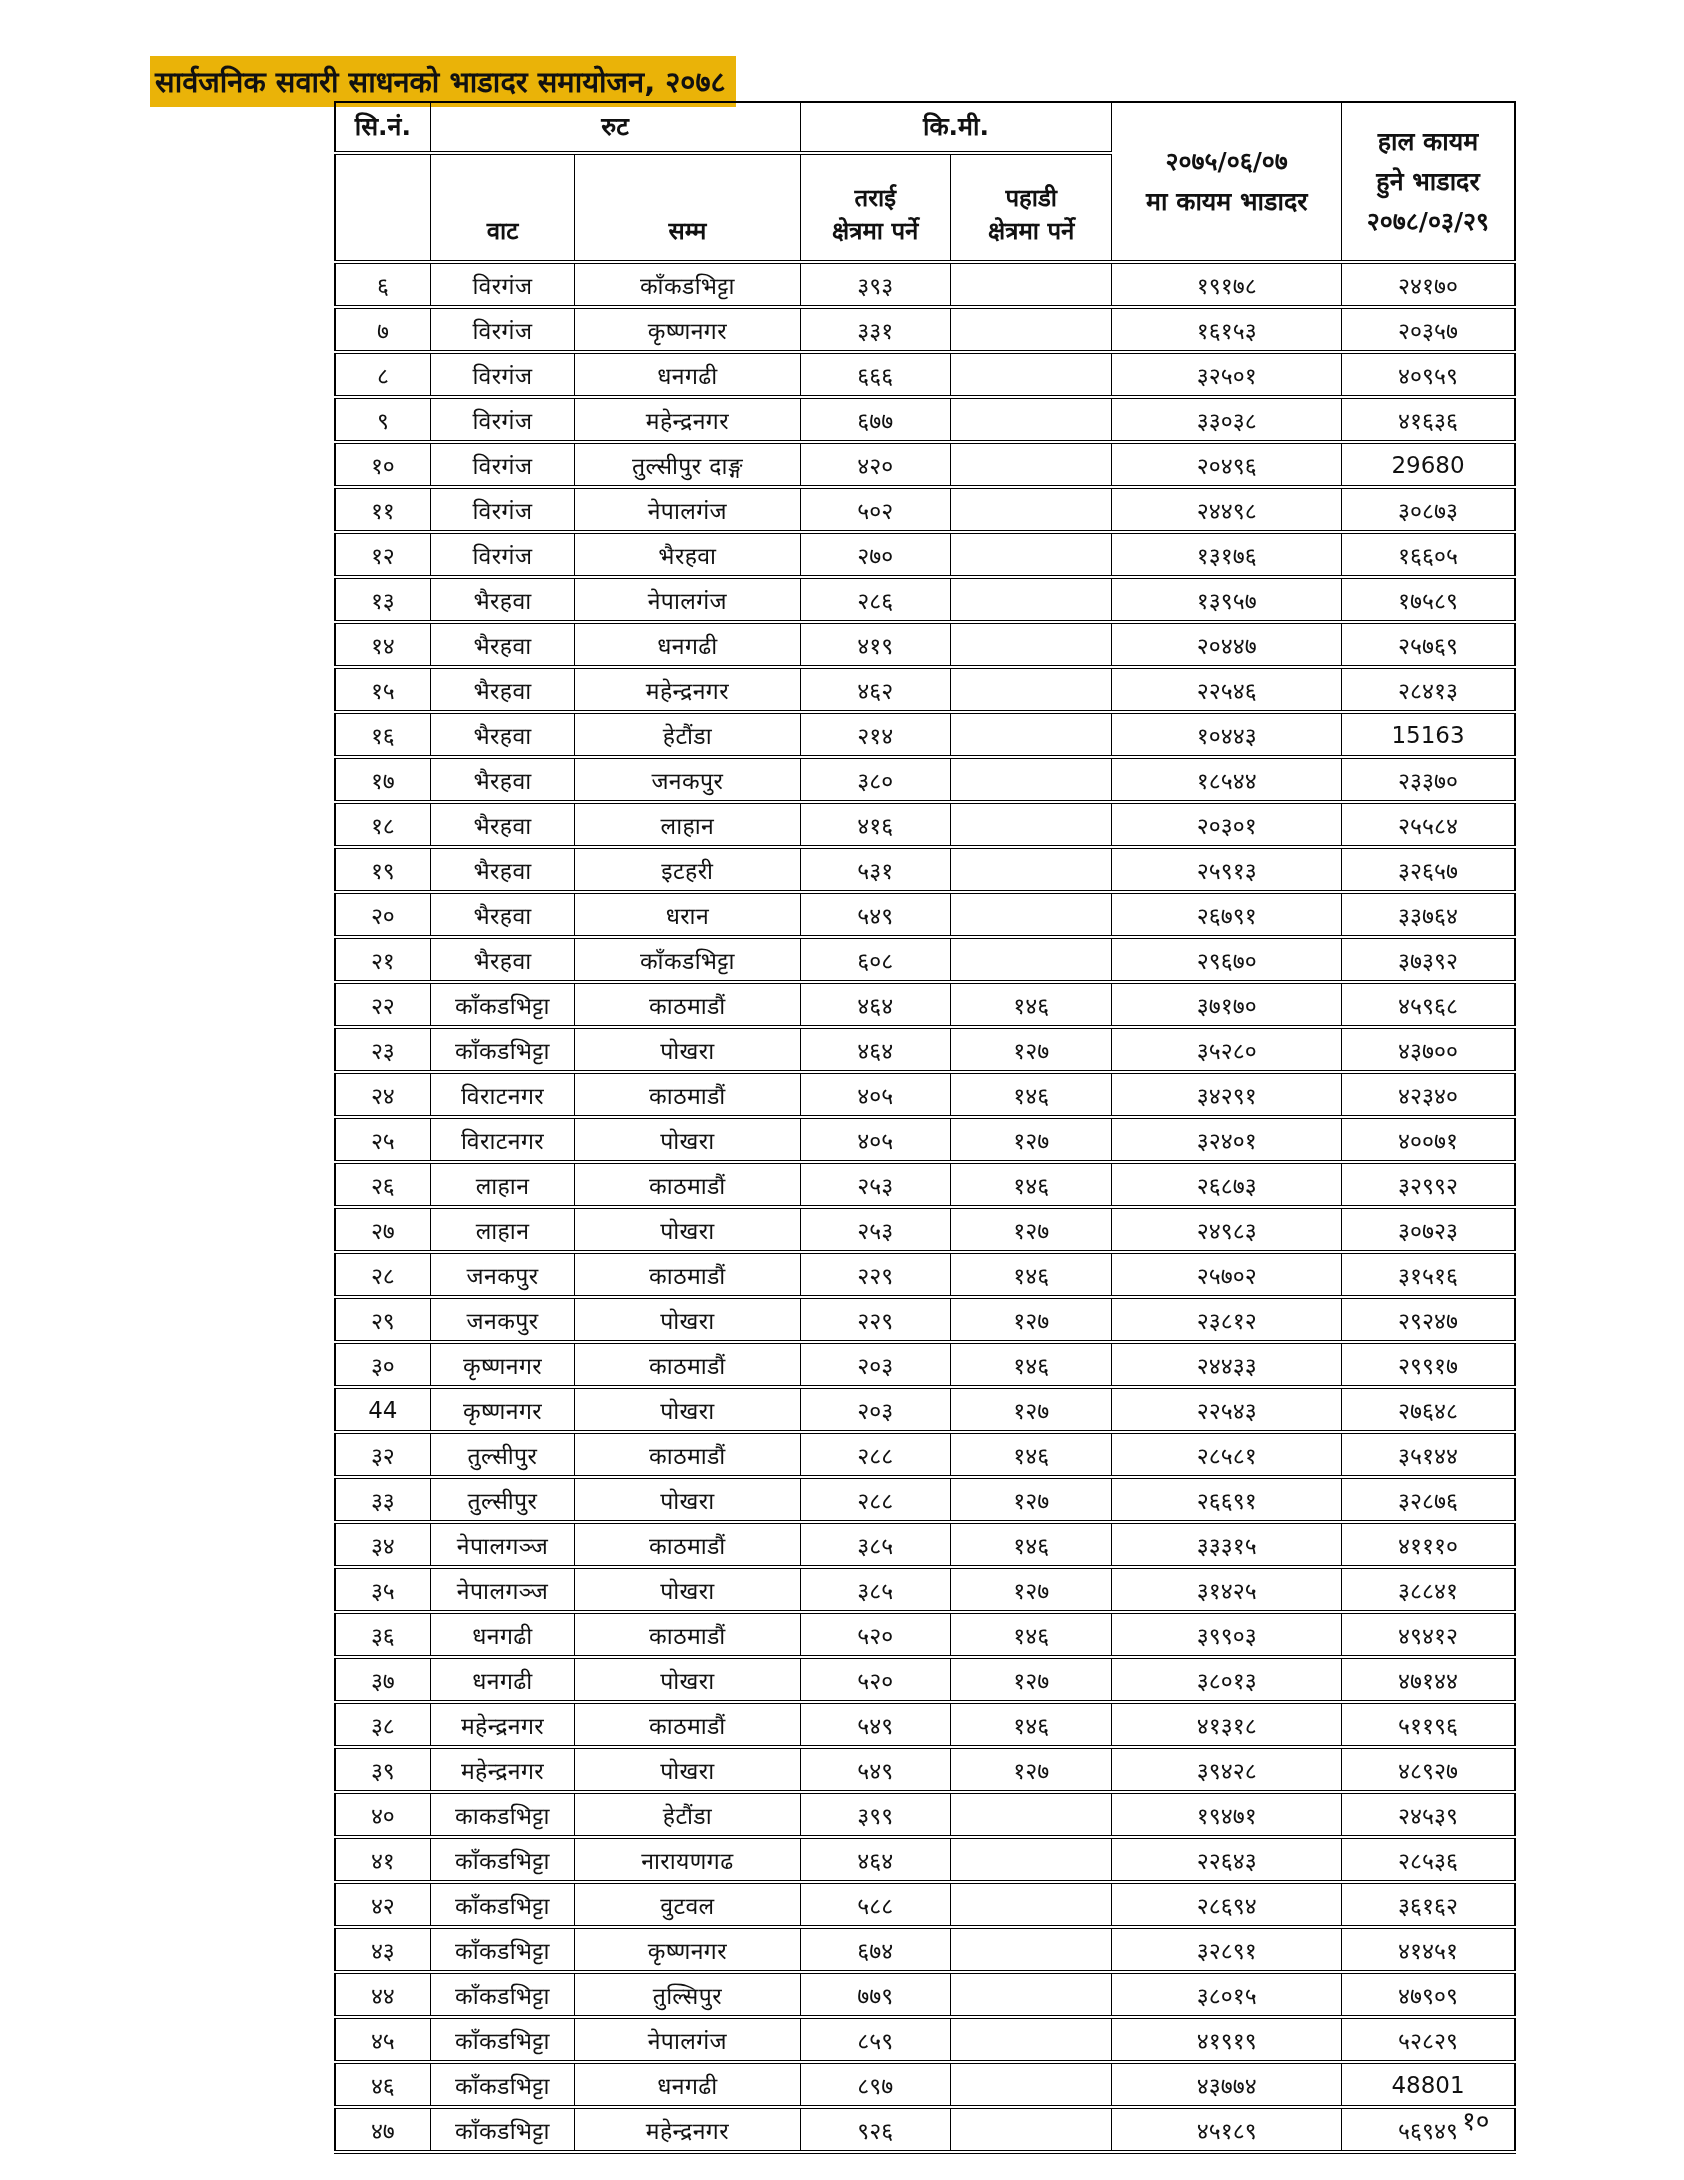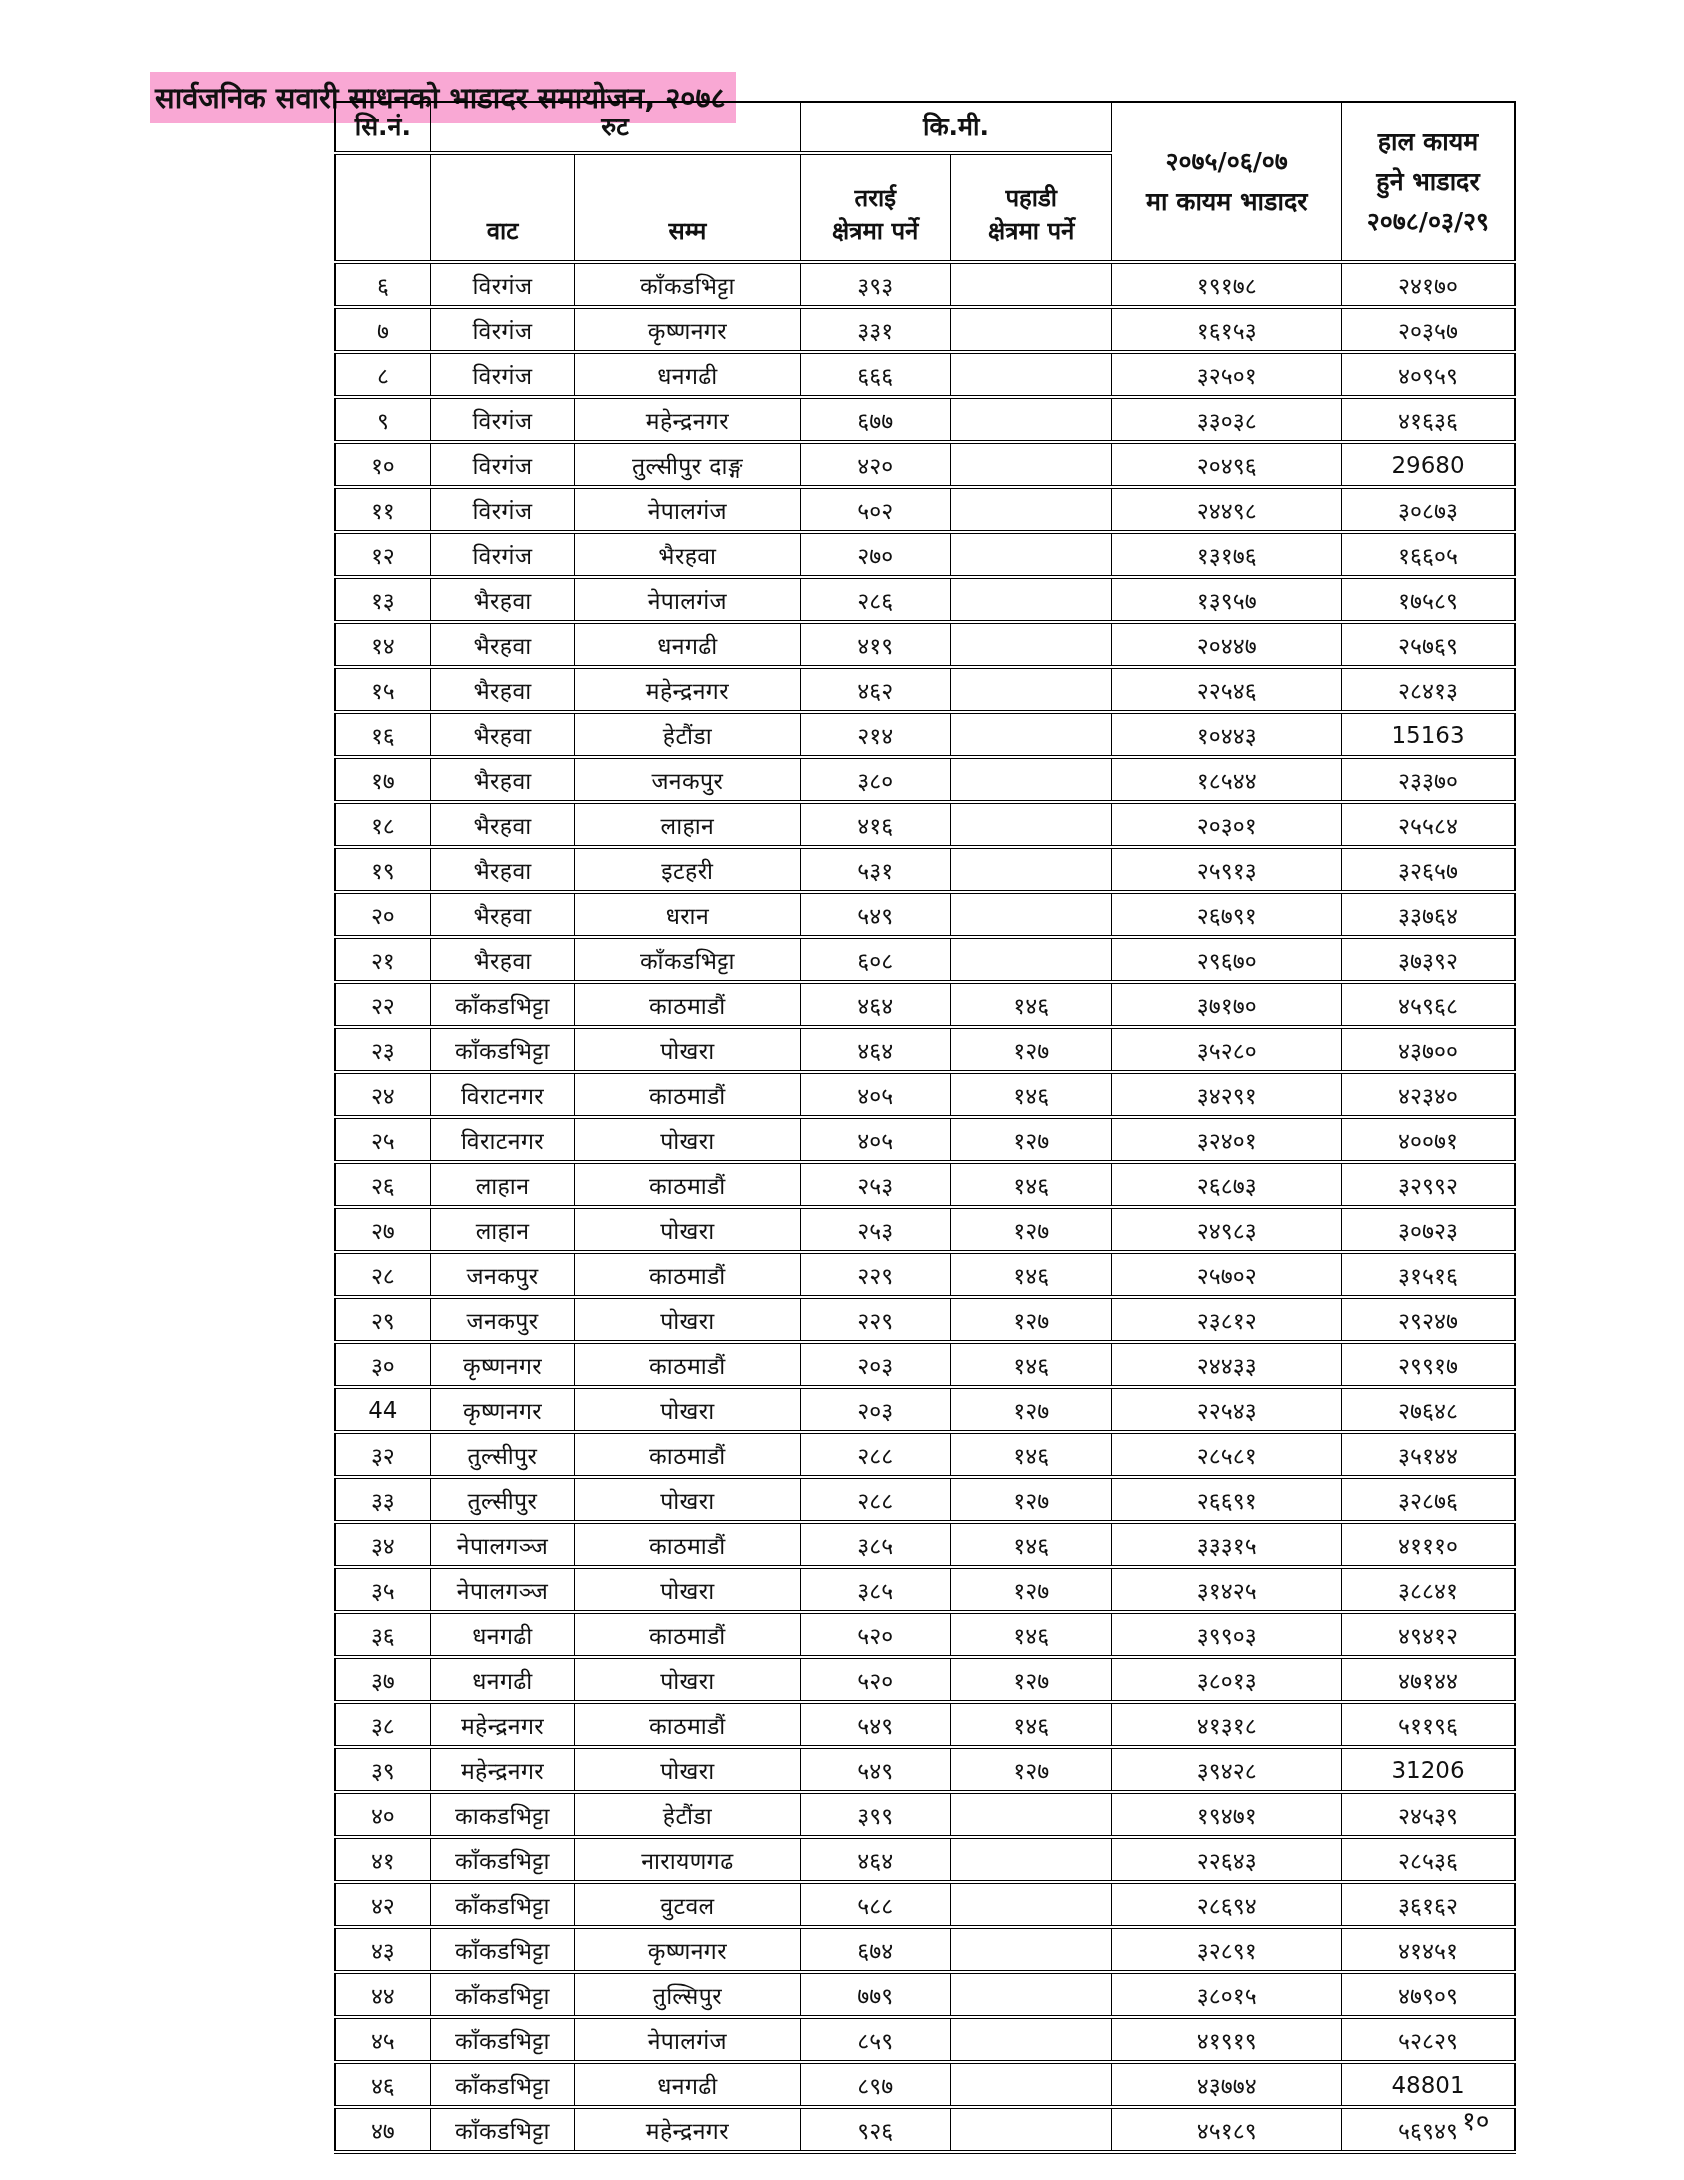--- a/index.html
+++ b/index.html
@@ -7,26 +7,25 @@
     position:relative;
     width:1685px; height:2181px;
     background:#ffffff;
     font-family:"DejaVu Sans", sans-serif;
     color:#111;
     overflow:hidden;
   }
   .doc-title {
     position:absolute;
     left:150px; top:56px;
-    background:#f9a8d4;
+    background:#eab308;
     padding:5.1px 10.2px 6.8px 5.1px;
     font-size:29px;
     font-weight:bold;
     white-space:nowrap;
-    margin-top:16px;
   }
   table.fare-table {
     position:absolute;
     left:296px; top:101px;
     width:1182px;
     border-collapse:collapse;
     table-layout:fixed;
     margin-left:38px;
   }
   table.fare-table, table.fare-table th, table.fare-table td {
@@ -391,21 +390,21 @@
           <td class="cell-fare-2075">४१३१८</td>
           <td class="cell-fare-2078">५११९६</td>
         </tr>
         <tr>
           <td class="cell-serial-number">३९</td>
           <td class="cell-route-from">महेन्द्रनगर</td>
           <td class="cell-route-to">पोखरा</td>
           <td class="cell-terai-km">५४९</td>
           <td class="cell-hill-km">१२७</td>
           <td class="cell-fare-2075">३९४२८</td>
-          <td class="cell-fare-2078">31206</td>
+          <td class="cell-fare-2078">४८९२७</td>
         </tr>
         <tr>
           <td class="cell-serial-number">४०</td>
           <td class="cell-route-from">काकडभिट्टा</td>
           <td class="cell-route-to">हेटौंडा</td>
           <td class="cell-terai-km">३९९</td>
           <td class="cell-hill-km"></td>
           <td class="cell-fare-2075">१९४७१</td>
           <td class="cell-fare-2078">२४५३९</td>
         </tr>

